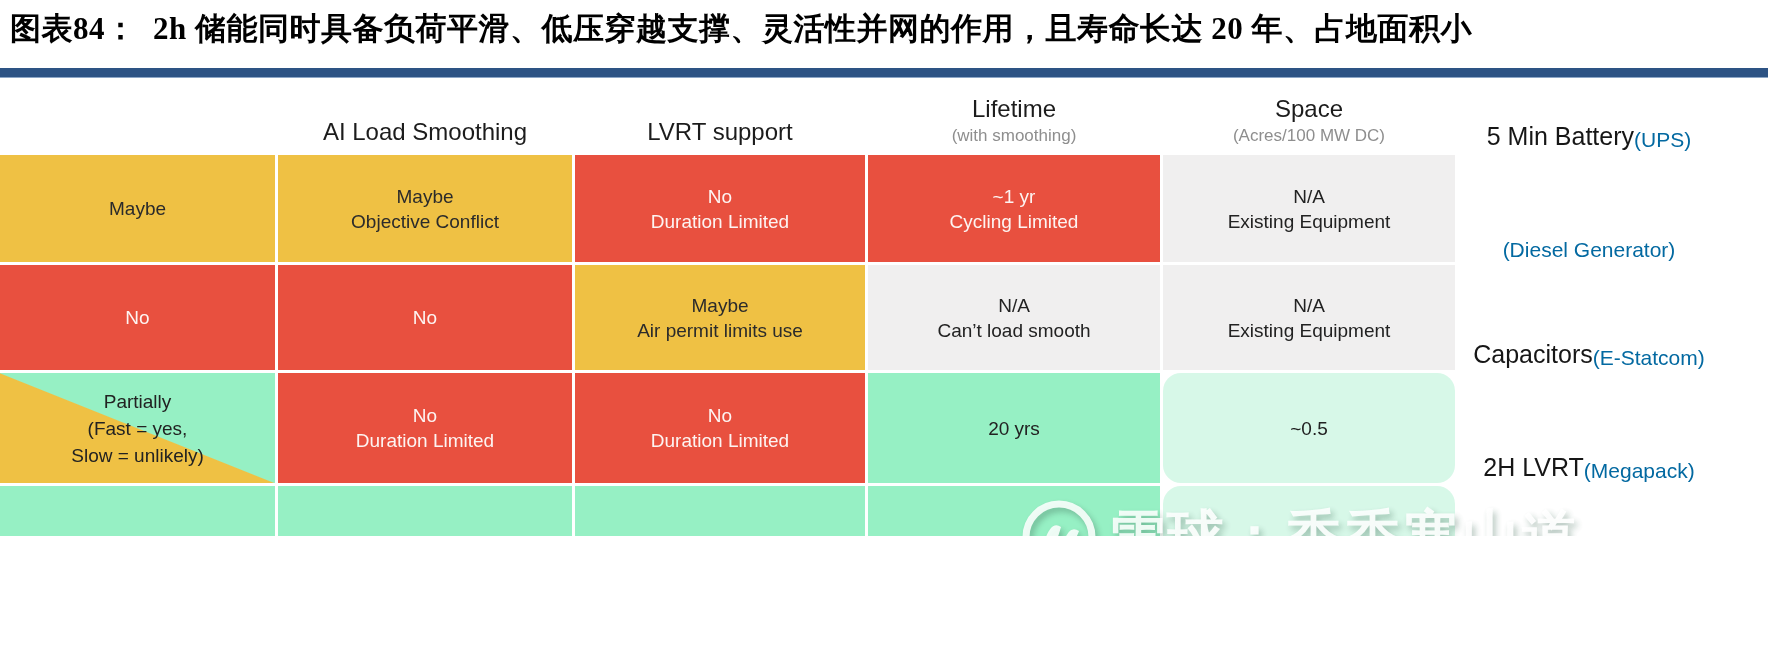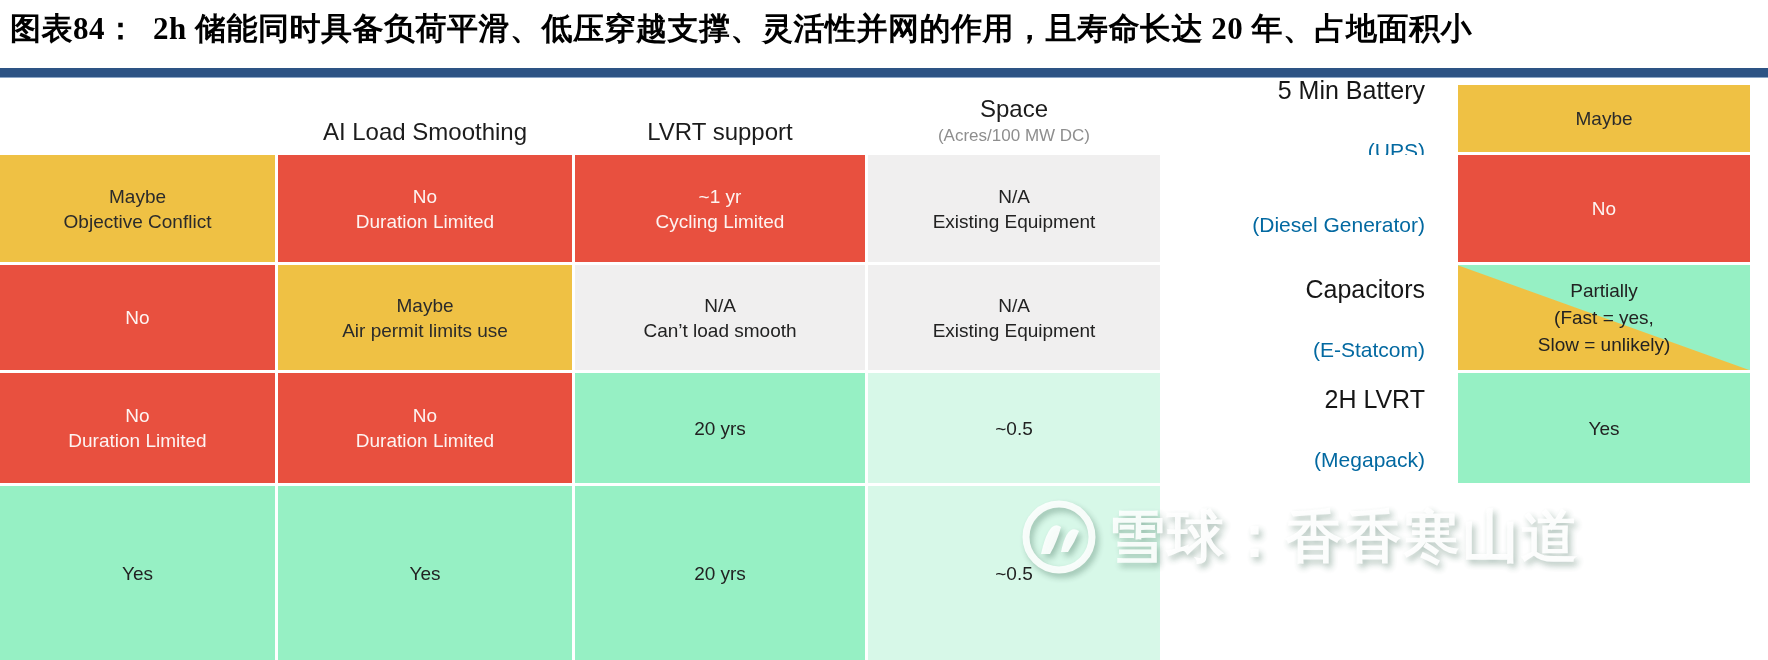--- a/index.html
+++ b/index.html
@@ -1,17 +1,17 @@
 <!DOCTYPE html>
 <html style="--accent_rule: #2D5384; --maybe_yellow: #EFC144; --no_red: #E8503F; --na_gray: #F0EFEF; --yes_green: #96F0C4; --yes_light_green: #D7F8E8;"><head>
 <meta charset="utf-8">
 <style>
   html,body { margin:0; padding:0; background:#ffffff; }
   .canvas {
-    position:relative; width:1768px; height:660px; background:#ffffff;
+    position:relative; width:1768px; height:536px; background:#ffffff;
     overflow:hidden; font-family:"Liberation Sans", sans-serif;
   }
   .title {
     position:absolute; left:10px; top:8px;
     font-family:"Liberation Serif","DejaVu Serif",serif;
     font-weight:bold; font-size:31px; color:#000; white-space:pre;
     letter-spacing:0.5px;
   }
   .rule {
     position:absolute; left:0; top:68px; width:1768px; height:9px;
@@ -25,35 +25,35 @@
     grid-template-rows:67px 107px 105px 110px 174px;
     gap:3px;
   }
   .header-cell {
     background:#fff; display:flex; flex-direction:column;
     justify-content:flex-end; align-items:center; padding-bottom:5px;
   }
   .h-line { font-size:24px; color:#1c1c1c; line-height:31px; }
   .h-sub  { font-size:17px; color:#8e8e8e; line-height:23px; }
   .row-label {
-    background:#fff; display:flex; flex-direction:column;
+    background:#fff; display:flex; flex-direction:row;
     justify-content:center; align-items:flex-end; padding-right:30px;
   }
   .rl-main { font-size:25px; color:#161616; line-height:31px; }
   .rl-sub  { font-size:21px; color:#0369a1; line-height:25px;margin-top:32px; }
   .cell {
     display:flex; flex-direction:column; justify-content:center;
     align-items:center; text-align:center;
     font-size:19px; line-height:25px; color:#262626;
   }
   .cell.maybe     { background:var(--maybe_yellow,#EFC144); color:#2b2b2b; }
   .cell.no        { background:var(--no_red,#E8503F); color:#fdf4f2; }
   .cell.na        { background:var(--na_gray,#F0EFEF); color:#222; }
   .cell.yes       { background:var(--yes_green,#96F0C4); color:#222; }
-  .cell.yes_light { background:var(--yes_light_green,#D7F8E8); color:#222; }
+  .cell.yes_light { background:var(--yes_light_green,#D7F8E8); color:#222;border-radius:18px; }
   .cell.partial   {
     background:linear-gradient(to top right,
       var(--maybe_yellow,#EFC144) 49.6%,
       var(--yes_green,#96F0C4) 50.1%);
     color:#222; line-height:27px;
   }
   .watermark {
     position:absolute; left:1020px; top:498px;
     display:flex; align-items:center; gap:10px;
     opacity:0.92; pointer-events:none;
@@ -73,20 +73,24 @@
 
   <div class="rule"></div>
 
   <div class="grid">
       <div class="header-cell"></div>
       <div class="header-cell">
         <div class="h-line">AI Load Smoothing</div>
       </div>
       <div class="header-cell">
         <div class="h-line">LVRT support</div>
+      </div>
+      <div class="header-cell">
+        <div class="h-line">Lifetime</div>
+        <div class="h-sub">(with smoothing)</div>
       </div>
       <div class="header-cell">
         <div class="h-line">Space</div>
         <div class="h-sub">(Acres/100 MW DC)</div>
       </div>
       <div class="row-label">
         <div class="rl-main">5 Min Battery</div>
         <div class="rl-sub">(UPS)</div>
       </div>
       <div class="cell maybe">

